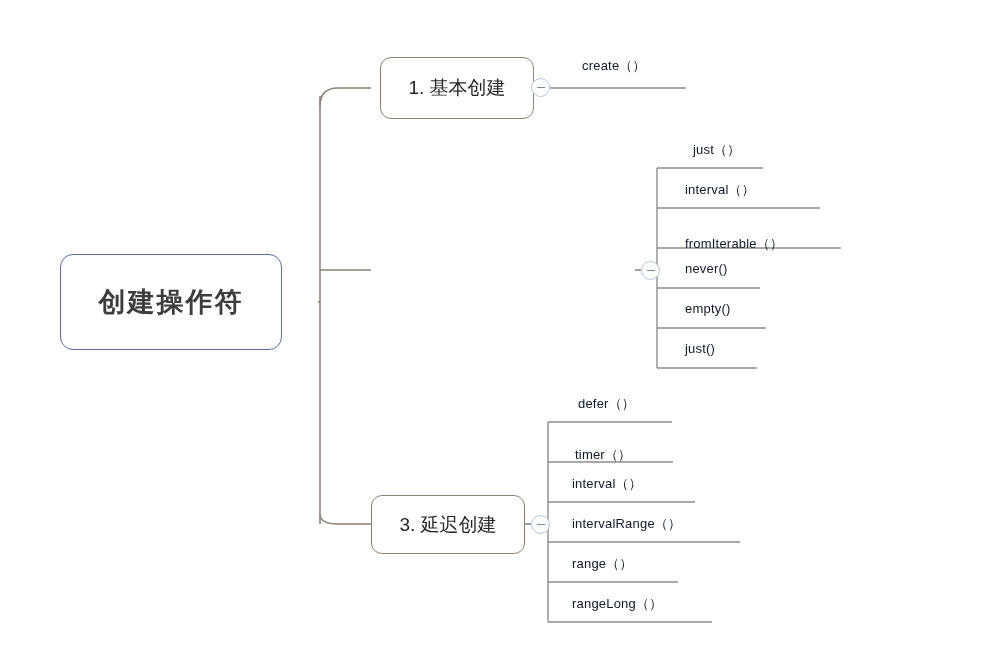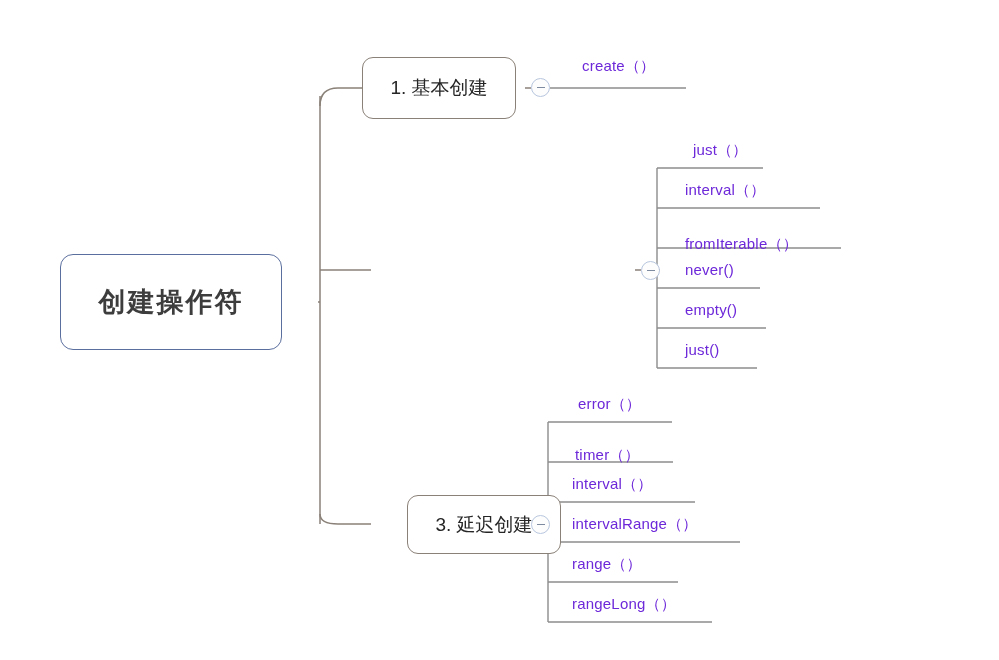--- a/index.html
+++ b/index.html
@@ -48,23 +48,23 @@
     font-weight: bold;
     letter-spacing: 2px;
     color: #3d3d3d;
   }
   .branch-node {
     border: 1.4px solid #8a8178;
     border-radius: 11px;
     font-size: 19px;
     color: #262626;
   }
-  .branch-1 { left: 362px; top: 57px;  width: 154px; height: 62px; }
+  .branch-1 { left: 380px; top: 57px;  width: 154px; height: 62px; }
   .branch-2 { left: 371px; top: 241px; width: 264px; height: 59px; }
-  .branch-3 { left: 371px; top: 495px; width: 154px; height: 59px; margin-left: 36px; }
+  .branch-3 { left: 371px; top: 495px; width: 154px; height: 59px; }
 
   
   .toggle {
     position: absolute;
     width: 19px;
     height: 19px;
     box-sizing: border-box;
     border: 1.5px solid #b8c6de;
     border-radius: 50%;
     background: #fdfdfd;
@@ -79,22 +79,22 @@
     height: 1.6px;
     background: #7d8aa0;
   }
   .toggle-1 { left: 531px; top: 78px;  }
   .toggle-2 { left: 641px; top: 261px; }
   .toggle-3 { left: 531px; top: 515px; }
 
   
   .leaf {
     position: absolute;
-    font-size: 15px;
-    color: #6d28d9;
+    font-size: 13px;
+    color: #0f172a;
     white-space: nowrap;
     letter-spacing: 0.2px;
   }
 </style>
 </head>
 <body>
 
 <div id="canvas">
 
   <svg id="wires" viewBox="0 0 999 660" xmlns="http://www.w3.org/2000/svg">
@@ -170,20 +170,20 @@
 
   <div class="leaf" style="left:582px; top:57px;">create（）</div>
 
   <div class="leaf" style="left:693px; top:141px;">just（）</div>
   <div class="leaf" style="left:685px; top:181px;">interval（）</div>
   <div class="leaf" style="left:685px; top:235px;">fromIterable（）</div>
   <div class="leaf" style="left:685px; top:261px;">never()</div>
   <div class="leaf" style="left:685px; top:301px;">empty()</div>
   <div class="leaf" style="left:685px; top:341px;">just()</div>
 
-  <div class="leaf" style="left:578px; top:395px;">error（）</div>
+  <div class="leaf" style="left:578px; top:395px;">defer（）</div>
   <div class="leaf" style="left:575px; top:435px;margin-top:11px;">timer（）</div>
   <div class="leaf" style="left:572px; top:475px;">interval（）</div>
   <div class="leaf" style="left:572px; top:515px;">intervalRange（）</div>
   <div class="leaf" style="left:572px; top:555px;">range（）</div>
   <div class="leaf" style="left:572px; top:595px;">rangeLong（）</div>
 
 </div>
 
 </body></html>

